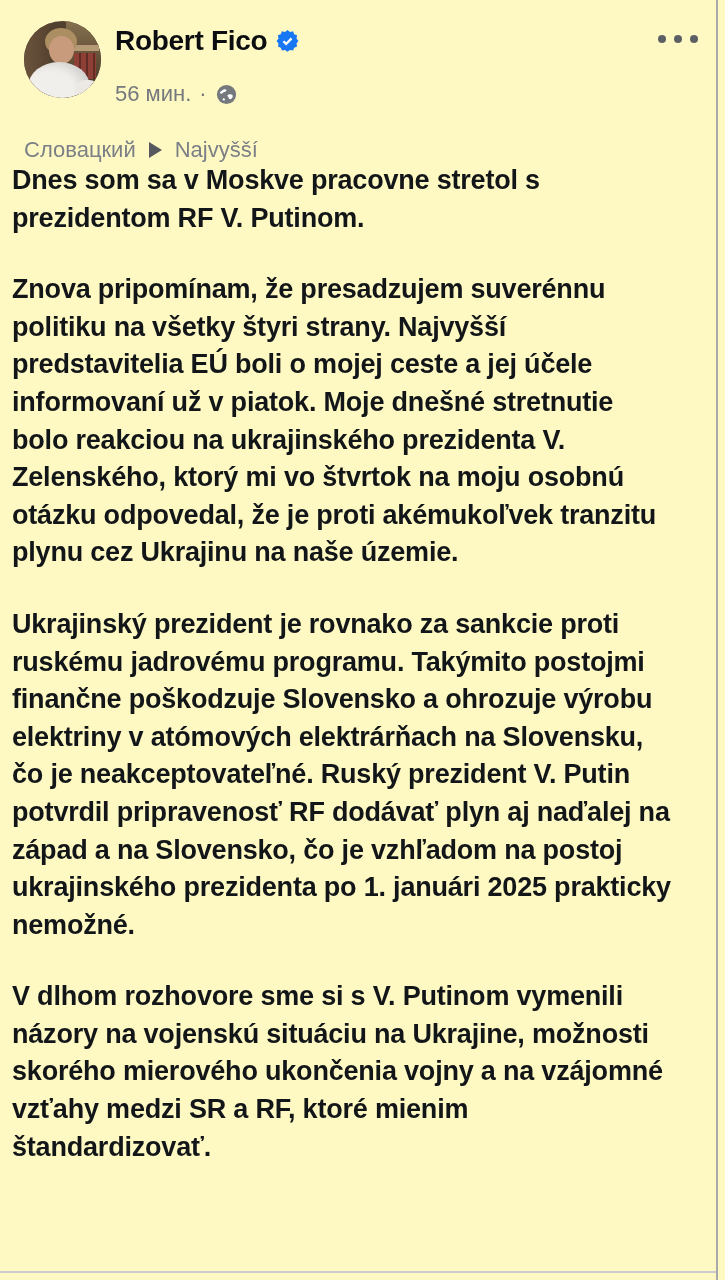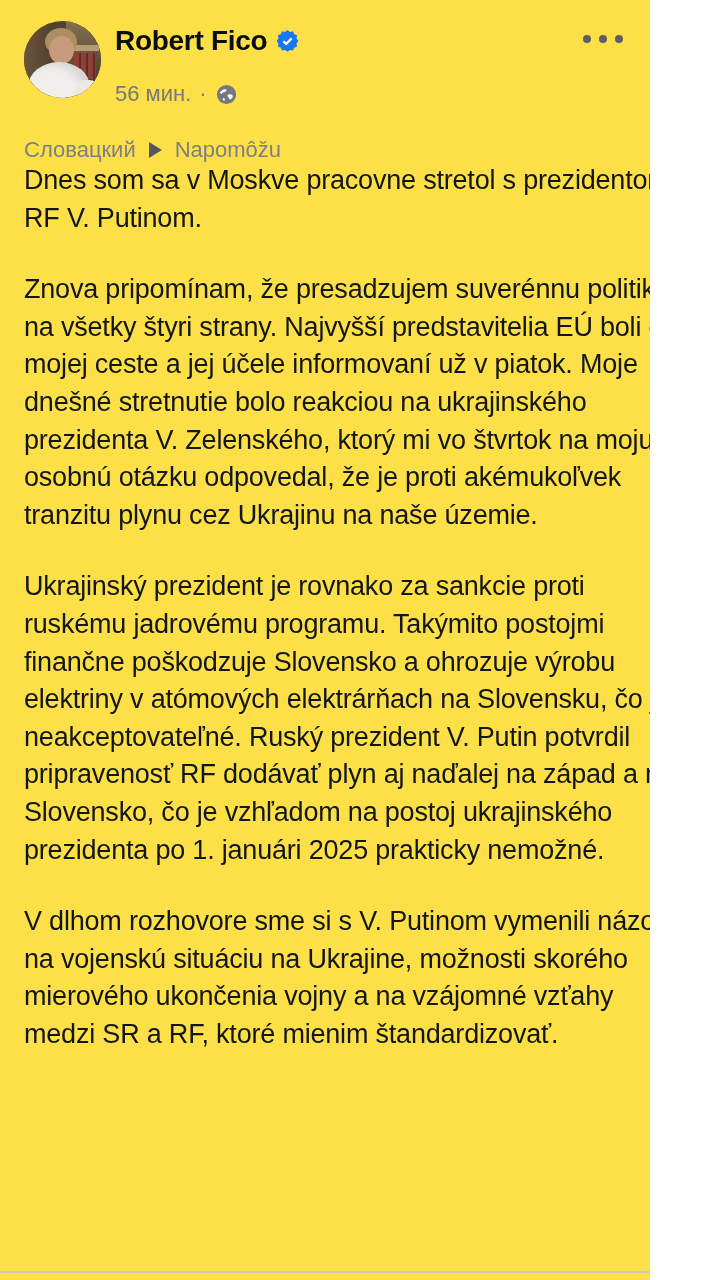--- a/index.html
+++ b/index.html
@@ -1,19 +1,19 @@
 <!DOCTYPE html>
 <html><head>
 <meta charset="utf-8">
 <style>
   html,body{margin:0;padding:0;background:#fff;}
   .screen{
     position:relative;
-    width:650px;height:1280px;
-    background:#fde047;
+    width:725px;height:1280px;
+    background:#fef9c3;
     font-family:"Liberation Sans","DejaVu Sans",sans-serif;
     overflow:hidden;
   }
   
   .header{position:absolute;top:21px;left:24px;right:44px;display:flex;}
   .avatar{
     width:77px;height:77px;border-radius:50%;overflow:hidden;position:relative;
     flex-shrink:0;background:#51402f;cursor:pointer;
   }
   .av-left{position:absolute;left:0;top:0;width:34%;height:100%;background:linear-gradient(90deg,#6b543d,#55422f);}
@@ -37,22 +37,22 @@
   .menu-dots{position:absolute;top:31px;right:23px;display:flex;gap:8px;cursor:pointer;padding:4px;}
   .menu-dots .dot{width:8px;height:8px;border-radius:50%;background:#5c6065;}
 
   
   .translation-bar{position:absolute;top:137px;left:24px;display:flex;align-items:center;
     gap:13px;color:#7c8086;font-size:22px;cursor:pointer;}
   .tri{width:0;height:0;border-left:13px solid #55585e;
     border-top:8px solid transparent;border-bottom:8px solid transparent;}
 
   
-  .post-body{position:absolute;top:162px;left:24px;width:662px;
-    color:#131619;font-size:27px;line-height:37.6px;letter-spacing:-0.2px;}
+  .post-body{position:absolute;top:162px;left:12px;width:662px;
+    color:#131619;font-size:27px;line-height:37.6px;letter-spacing:-0.2px;font-weight:bold;}
   .post-body p{margin:0 0 34px 0;}
 
   
   .right-border{position:absolute;top:0;left:716px;width:2px;height:1280px;background:#a7a9ab;}
   .bottom-border{position:absolute;top:1271px;left:0;width:716px;height:2px;background:#c9cbcd;}
 </style>
 </head>
 <body>
 
 <div class="screen">
@@ -95,21 +95,21 @@
 
   <div class="menu-dots" aria-label="ellipsis">
     <span class="dot"></span>
     <span class="dot"></span>
     <span class="dot"></span>
   </div>
 
   <div class="translation-bar">
     <span>Словацкий</span>
     <span class="tri"></span>
-    <span>Napomôžu</span>
+    <span>Najvyšší</span>
   </div>
 
   <div class="post-body">
     <p>Dnes som sa v Moskve pracovne stretol s prezidentom RF V. Putinom.</p>
     <p>Znova pripomínam, že presadzujem suverénnu politiku na všetky štyri strany. Najvyšší predstavitelia EÚ boli o mojej ceste a jej účele informovaní už v piatok. Moje dnešné stretnutie bolo reakciou na ukrajinského prezidenta V. Zelenského, ktorý mi vo štvrtok na moju osobnú otázku odpovedal, že je proti akémukoľvek tranzitu plynu cez Ukrajinu na naše územie.</p>
     <p>Ukrajinský prezident je rovnako za sankcie proti ruskému jadrovému programu. Takýmito postojmi finančne poškodzuje Slovensko a ohrozuje výrobu elektriny v atómových elektrárňach na Slovensku, čo je neakceptovateľné. Ruský prezident V. Putin potvrdil pripravenosť RF dodávať plyn aj naďalej na západ a na Slovensko, čo je vzhľadom na postoj ukrajinského prezidenta po 1. januári 2025 prakticky nemožné.</p>
     <p>V dlhom rozhovore sme si s V. Putinom vymenili názory na vojenskú situáciu na Ukrajine, možnosti skorého mierového ukončenia vojny a na vzájomné vzťahy medzi SR a RF, ktoré mienim štandardizovať.</p>
   </div>
 
   <div class="right-border"></div>

